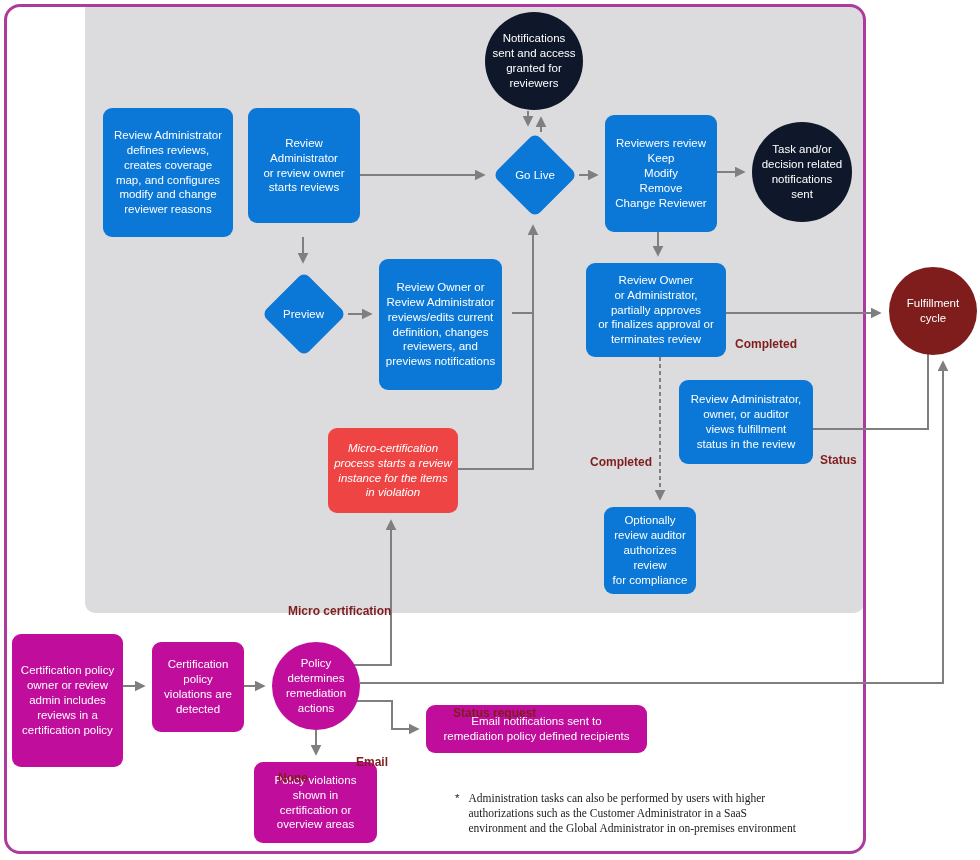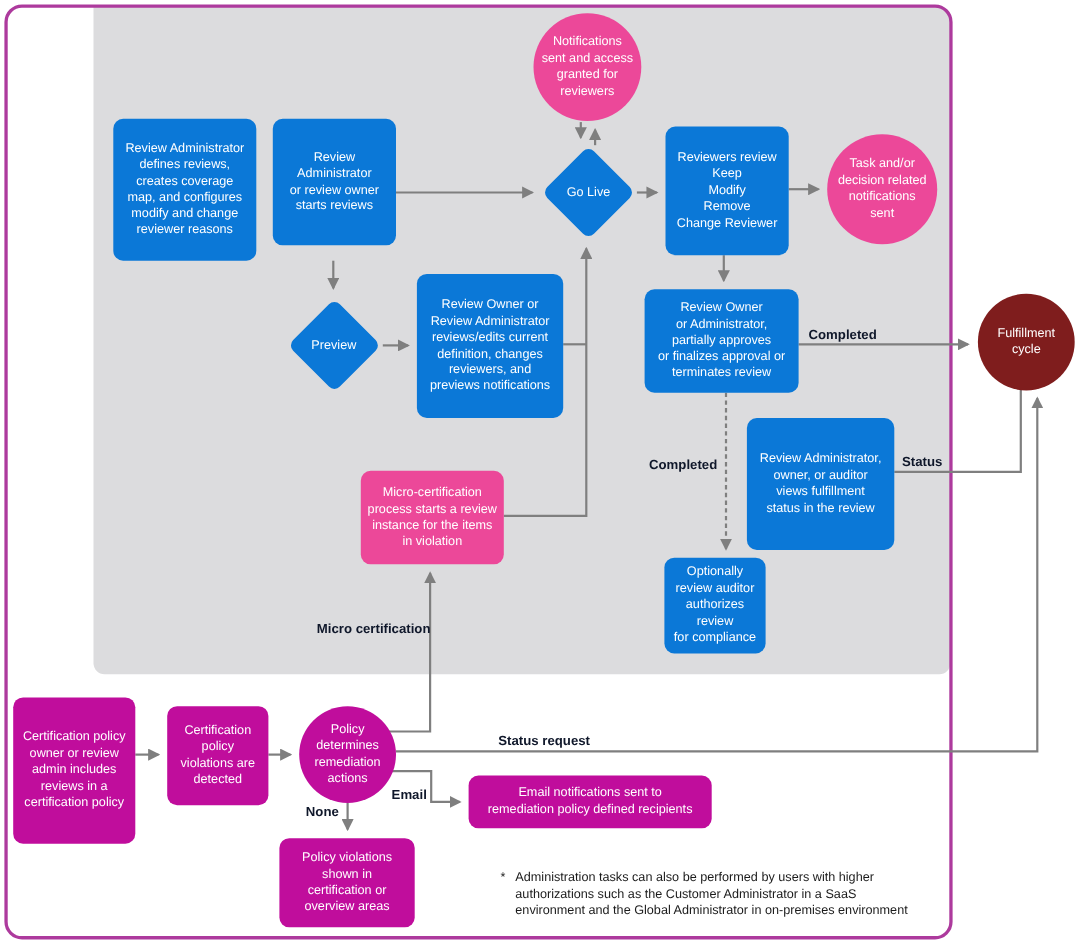--- a/index.html
+++ b/index.html
@@ -15,41 +15,42 @@
     position:absolute;left:85px;top:6px;width:779px;height:607px;
     background:#dcdcde;border-radius:0 12px 10px 10px;z-index:1;
   }
   .edges{position:absolute;left:0;top:0;z-index:3;}
   .node{
     position:absolute;z-index:4;display:flex;align-items:center;justify-content:center;
     color:#ffffff;font-size:11.5px;line-height:1.3;text-align:center;
     white-space:pre-line;box-sizing:border-box;padding:4px;
   }
   .box{border-radius:9px;background:#0b78d7;}
-  .box.green{background:#ec4899;}
+  .box.green{background:#ef4444;font-style:italic;}
   .box.magenta{background:#c00d9c;}
-  .circle{border-radius:50%;background:#ec4899;}
+  .circle{border-radius:50%;background:#0f172a;}
   .circle.purple{background:#7f1d1d;}
   .circle.magenta{background:#c00d9c;}
   .diamond{background:transparent;padding:0;}
   .diamond .diamond-shape{
     position:absolute;left:50%;top:50%;width:60px;height:60px;margin:-30px 0 0 -30px;
     background:#0b78d7;transform:rotate(45deg);border-radius:7px;
   }
   .diamond .diamond-label{position:relative;z-index:1;}
   .edge-label{
-    position:absolute;z-index:5;font-size:12px;font-weight:bold;color:#0f172a;
+    position:absolute;z-index:5;font-size:12px;font-weight:bold;color:#7f1d1d;
     white-space:nowrap;
+    margin-top:40px;
   }
   .edge-label.right{text-align:right;}
   .footnote{
     position:absolute;left:455px;top:791px;width:400px;z-index:4;
     display:flex;gap:9px;color:#1b1b1b;font-size:11.5px;line-height:1.32;
   }
-  .footnote .fn-text{white-space:pre-line;}
+  .footnote .fn-text{white-space:pre-line;font-family:Liberation Serif, serif;}
 </style>
 </head>
 <body>
 
 <div id="stage">
 
   <div class="canvas-gray"></div>
   <div class="outer-border"></div>
 
   <svg class="edges" width="980" height="860" viewBox="0 0 980 860">
@@ -105,34 +106,34 @@
 Remove
 Change Reviewer</div>
   <div class="node circle" style="left:752px;top:122px;width:100px;height:100px">Task and/or
 decision related
 notifications
 sent</div>
   <div class="node diamond" style="left:260px;top:270px;width:87px;height:88px">
     <div class="diamond-shape"></div>
     <span class="diamond-label">Preview</span>
   </div>
-  <div class="node box" style="left:379px;top:249px;width:133px;height:131px">Review Owner or
+  <div class="node box" style="left:379px;top:259px;width:123px;height:131px">Review Owner or
 Review Administrator
 reviews/edits current
 definition, changes
 reviewers, and
 previews notifications</div>
   <div class="node box" style="left:586px;top:263px;width:140px;height:94px">Review Owner
 or Administrator,
 partially approves
 or finalizes approval or
 terminates review</div>
   <div class="node circle purple" style="left:889px;top:267px;width:88px;height:88px">Fulfillment
 cycle</div>
-  <div class="node box" style="left:679px;top:380px;width:134px;height:120px">Review Administrator,
+  <div class="node box" style="left:679px;top:380px;width:134px;height:84px">Review Administrator,
 owner, or auditor
 views fulfillment
 status in the review</div>
   <div class="node box" style="left:604px;top:507px;width:92px;height:87px">Optionally
 review auditor
 authorizes review
 for compliance</div>
 
   <div class="node box green" style="left:328px;top:428px;width:130px;height:85px">Micro-certification
 process starts a review

